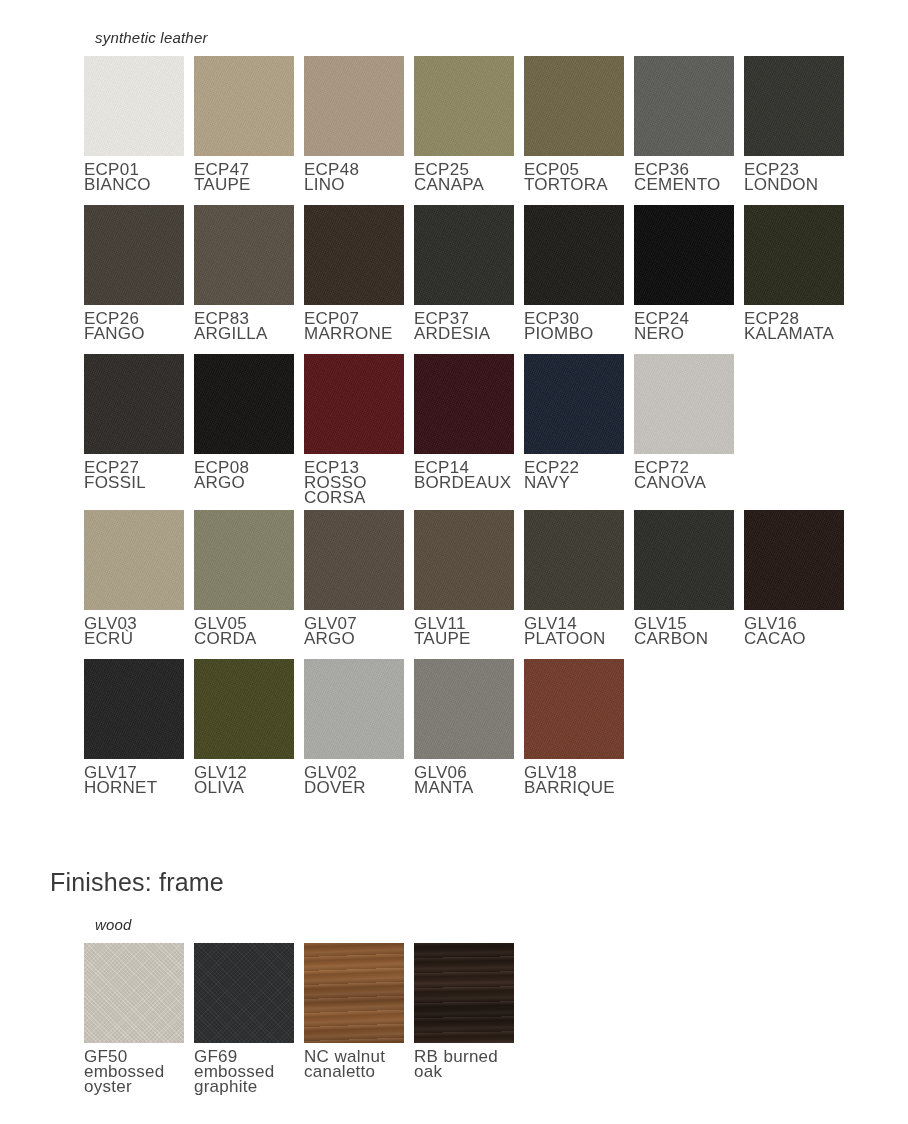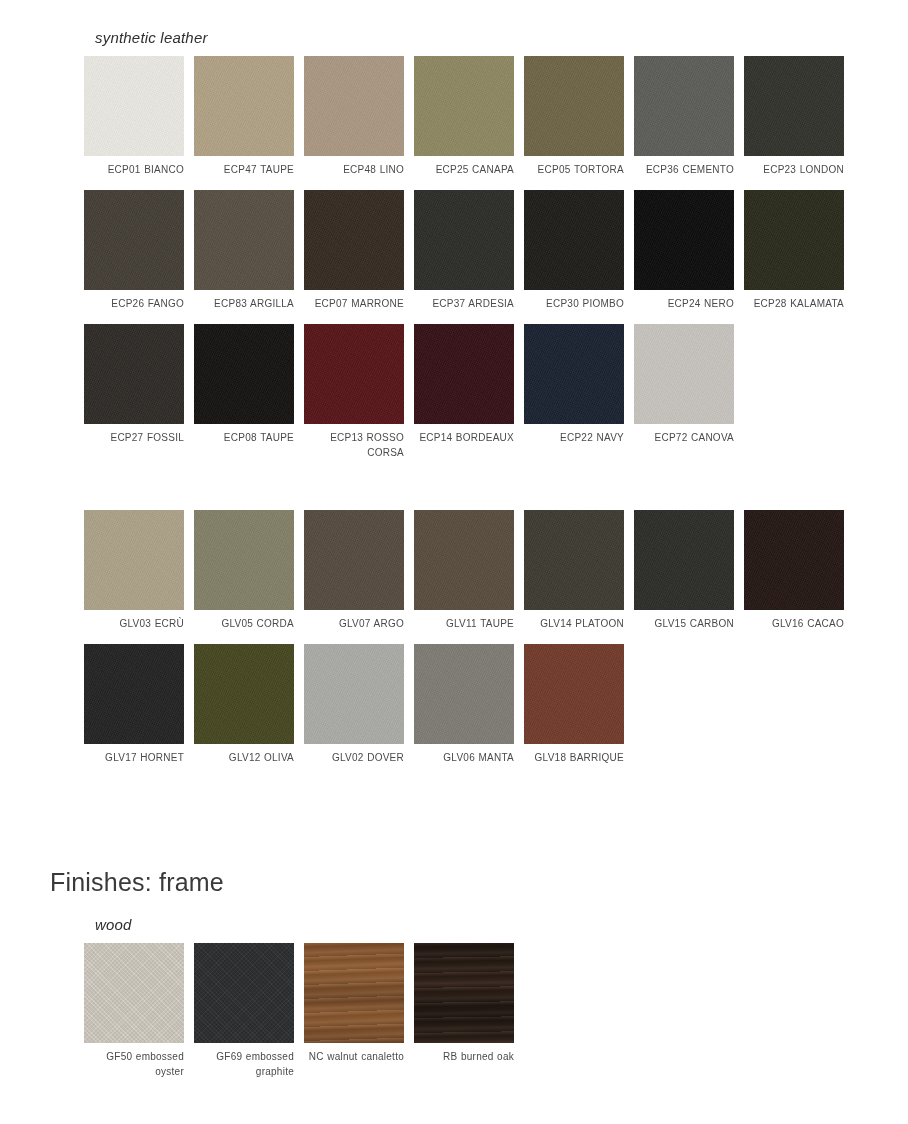--- a/index.html
+++ b/index.html
@@ -54,28 +54,27 @@
     box-sizing: border-box;
   }
   .swatch-chip {
     width: 100px;
     height: 100px;
     display: block;
     position: relative;
     overflow: hidden;
   }
   .swatch-label {
-    font-size: 10px;
+    font-size: 17px;
     line-height: 15px;
     color: #4a4a4a;
     letter-spacing: 0.25px;
     margin-top: 6px;
     word-spacing: 0.5px;
     white-space: normal;
-    text-align: right;
   }
 
   
   .swatch-chip.grain::after {
     content: "";
     position: absolute;
     inset: 0;
     background-image:
       repeating-linear-gradient(115deg, rgba(255,255,255,0.030) 0 1px, rgba(0,0,0,0.025) 1px 2px),
       repeating-linear-gradient(25deg,  rgba(255,255,255,0.022) 0 1px, rgba(0,0,0,0.018) 1px 2px);
@@ -199,21 +198,21 @@
           <div class="swatch-cell">
             <div class="swatch-chip grain" style="background-color: rgb(42, 42, 28);"></div>
             <div class="swatch-label">ECP28 KALAMATA</div>
           </div>
           <div class="swatch-cell">
             <div class="swatch-chip grain" style="background-color: rgb(46, 43, 39);"></div>
             <div class="swatch-label">ECP27 FOSSIL</div>
           </div>
           <div class="swatch-cell">
             <div class="swatch-chip grain" style="background-color: rgb(21, 19, 17);"></div>
-            <div class="swatch-label">ECP08 TAUPE</div>
+            <div class="swatch-label">ECP08 ARGO</div>
           </div>
           <div class="swatch-cell">
             <div class="swatch-chip grain" style="background-color: rgb(87, 20, 24);"></div>
             <div class="swatch-label">ECP13 ROSSO CORSA</div>
           </div>
           <div class="swatch-cell">
             <div class="swatch-chip grain" style="background-color: rgb(52, 16, 22);"></div>
             <div class="swatch-label">ECP14 BORDEAUX</div>
           </div>
           <div class="swatch-cell">

